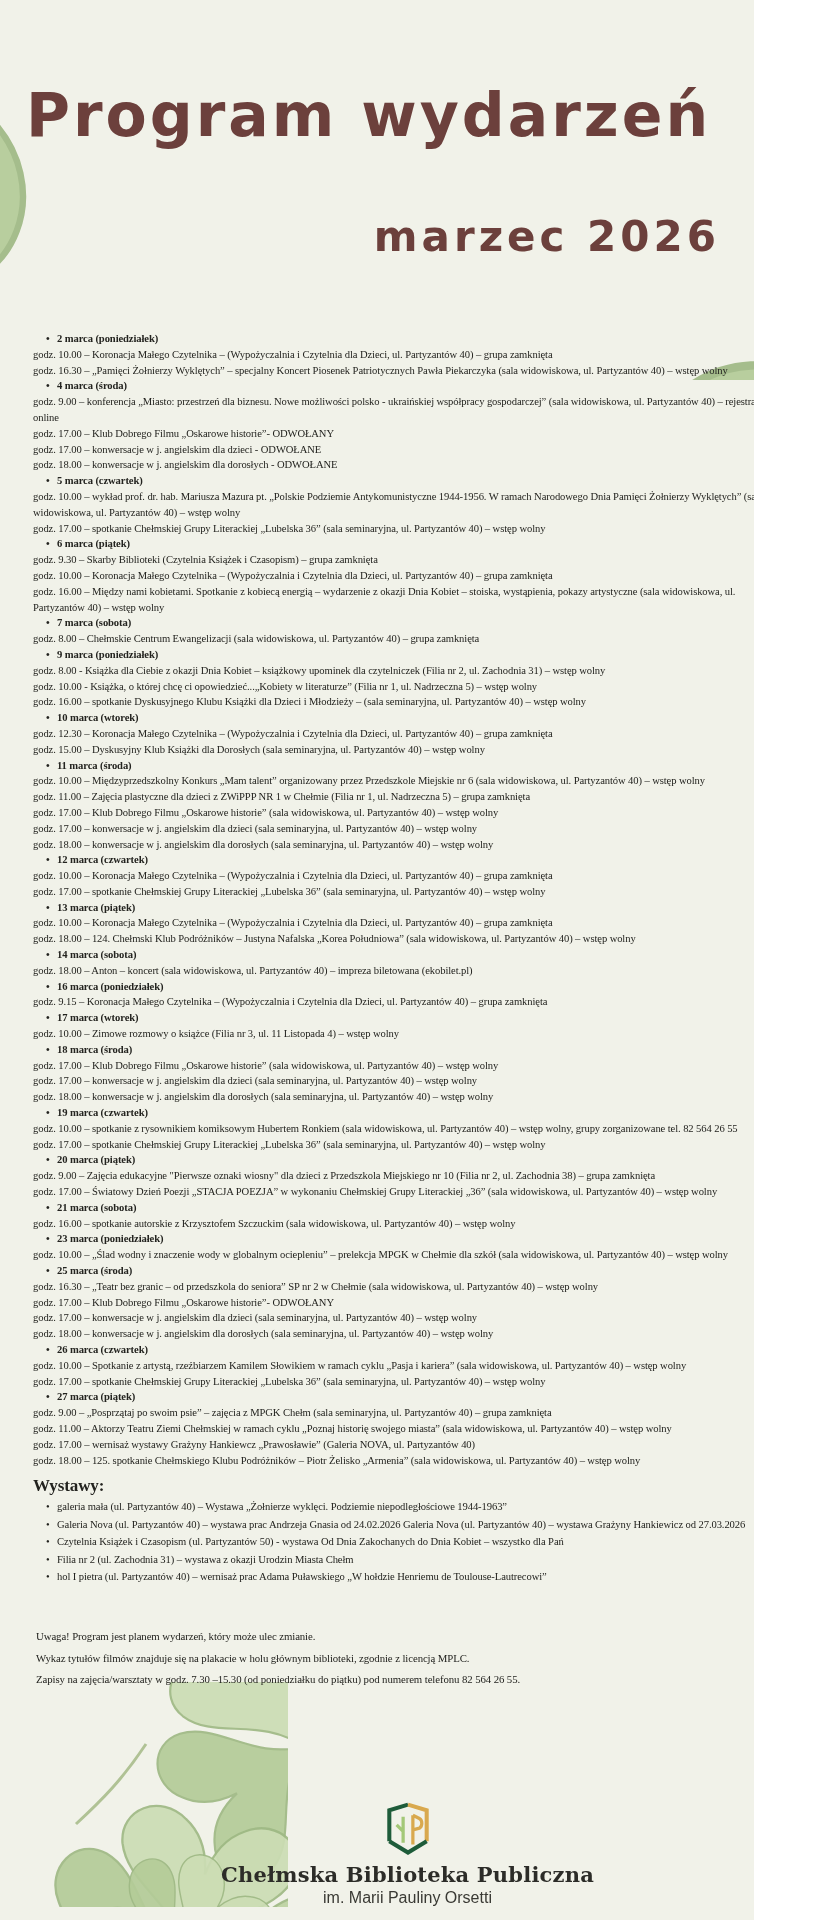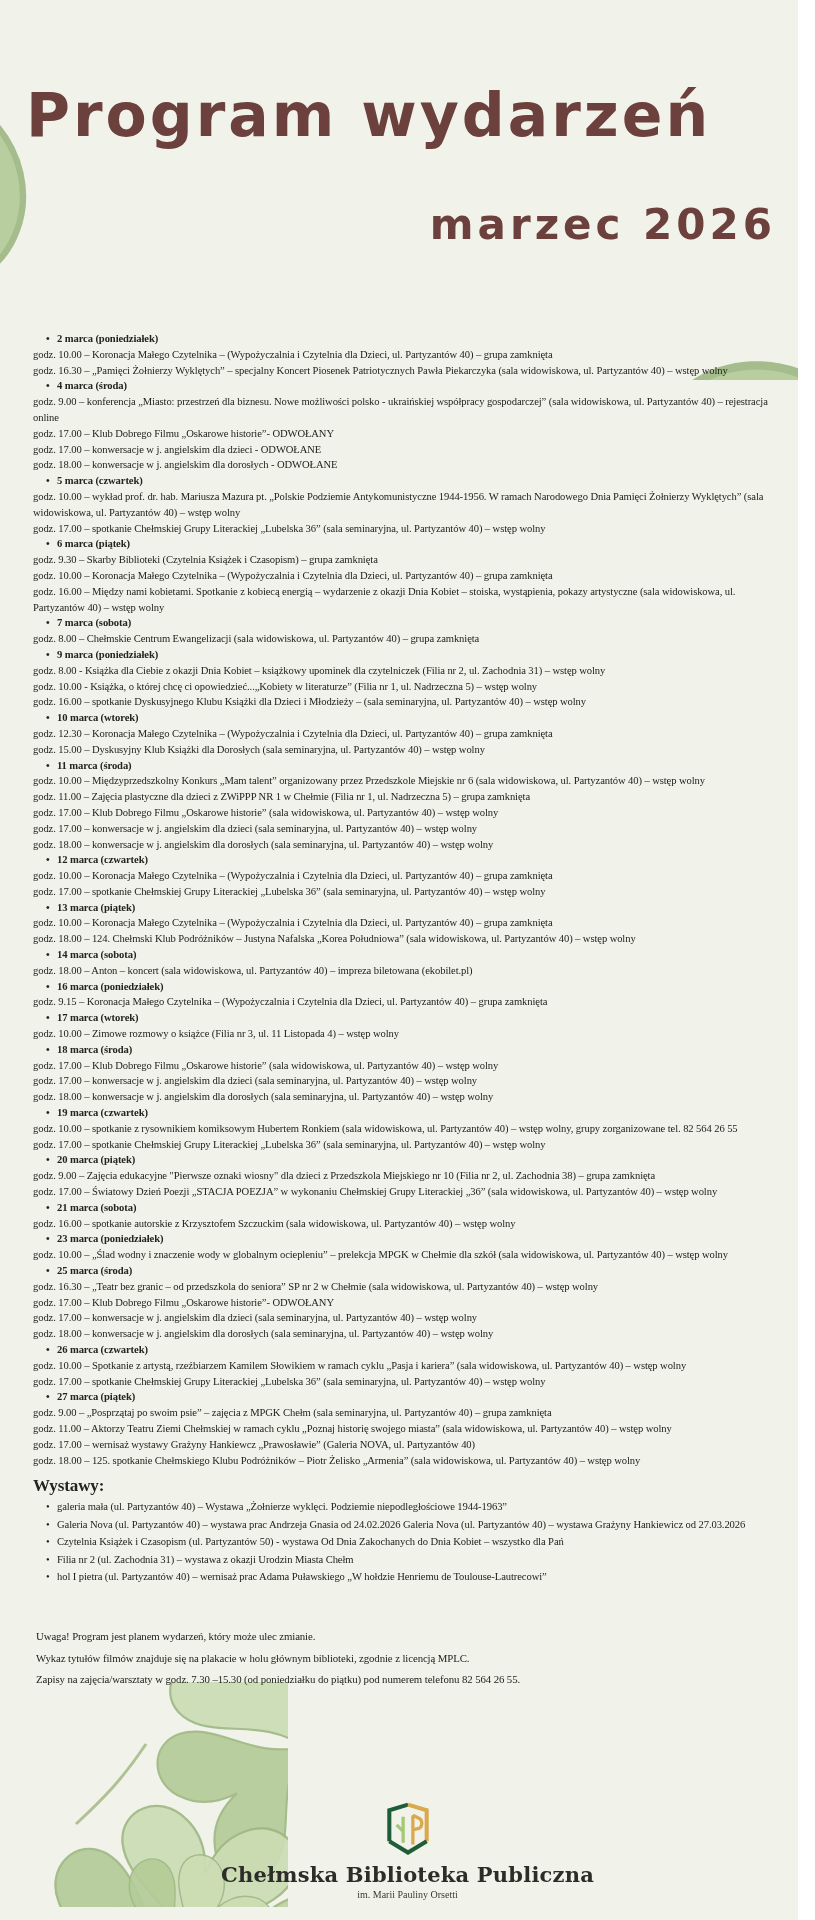--- a/index.html
+++ b/index.html
@@ -1,33 +1,32 @@
 <!DOCTYPE html>
 <html lang="pl"><head>
 <meta charset="utf-8">
 <style>
   html,body{margin:0;padding:0;background:#ffffff;}
   .page{
     position:relative;width:754px;height:1920px;overflow:hidden;
     background:#f1f2e9;color:#23231f;
     font-family:"Liberation Serif",serif;
-    padding-left:44px;
   }
   
   .art{position:absolute;pointer-events:none;}
   .art-top{left:0;top:0;width:815px;height:380px;}
   .art-bottom{left:18px;top:1682px;width:270px;height:225px;}
   
   .title{
     position:absolute;left:26px;top:80px;margin:0;
     font-family:"DejaVu Sans",sans-serif;font-weight:800;
     font-size:60px;letter-spacing:3px;color:#6c403c;white-space:nowrap;
   }
   .subtitle{
-    position:absolute;right:22px;top:200px;margin:0;
+    position:absolute;right:22px;top:200px;margin:12px;
     font-family:"DejaVu Sans",sans-serif;font-weight:800;
     font-size:42px;letter-spacing:4px;color:#6c403c;white-space:nowrap;
   }
   
   .schedule{
     position:absolute;left:33px;top:331px;width:752px;
     font-size:10.6px;line-height:15.8px;letter-spacing:-0.1px;
   }
   .day-header{font-weight:bold;padding-left:13px;}
   .day-header .bullet{display:inline-block;width:11px;font-weight:bold;}
@@ -47,22 +46,22 @@
     font-size:10.8px;line-height:21.5px;letter-spacing:-0.1px;
   }
   
   .footer{position:absolute;left:0;top:1800px;width:815px;text-align:center;}
   .logo-icon{display:block;margin:0 auto 4px auto;}
   .library-name{
     margin:0;font-family:"DejaVu Serif",serif;font-weight:bold;
     font-size:21px;color:#2c2c28;letter-spacing:0.2px;
   }
   .library-patron{
-    margin:2px 0 0 0;font-family:Liberation Serif, serif;
-    font-size:10px;color:#3a3a34;
+    margin:2px 0 0 0;font-family:Liberation Sans, sans-serif;
+    font-size:16px;color:#3a3a34;
   }
 </style>
 </head>
 <body>
 
 <div class="page">
 
   <svg class="art art-top" viewBox="0 0 815 380" aria-hidden="true">
     <defs>
       <symbol id="clv" viewBox="0 0 100 104" overflow="visible">

